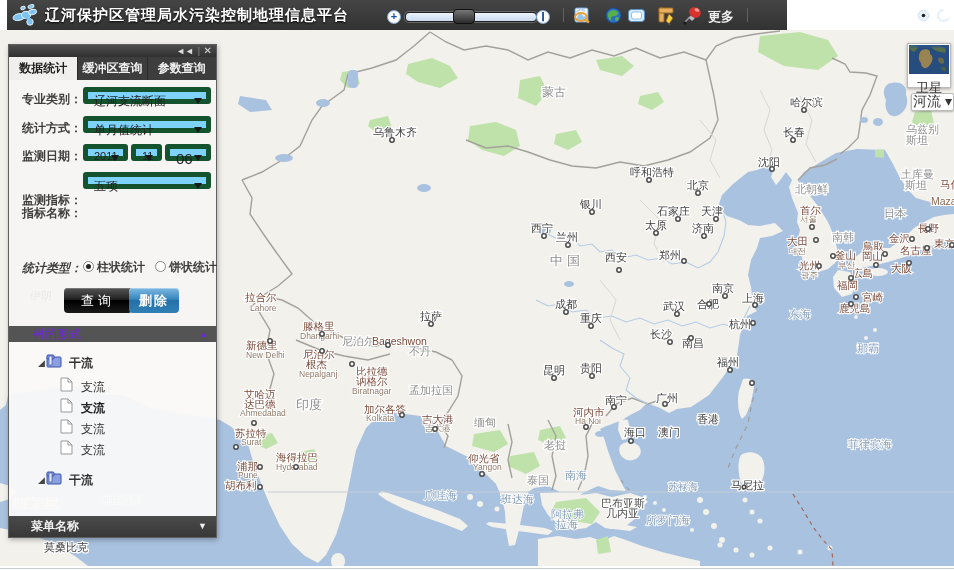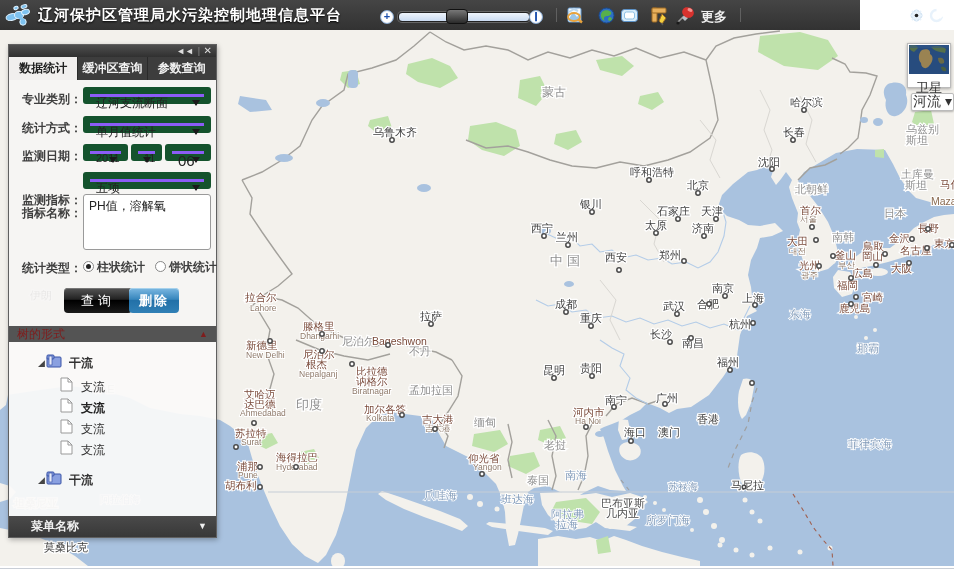--- a/index.html
+++ b/index.html
@@ -1,42 +1,42 @@
 <!DOCTYPE html>
 <html><head>
 <meta charset="utf-8">
 <style>
 html,body{margin:0;padding:0;}
 body{width:954px;height:570px;overflow:hidden;font-family:"Liberation Sans",sans-serif;background:#fff;position:relative;}
 #map{position:absolute;left:0;top:30px;width:954px;height:536px;}
 
-#topbar{position:absolute;left:0;top:0;width:860px;height:30px;background:linear-gradient(#454545,#323232);z-index:30;}
+#topbar{position:absolute;left:7px;top:0;width:780px;height:30px;background:linear-gradient(#454545,#323232);z-index:30;}
 #topbar .title{position:absolute;left:38px;top:6px;color:#fff;font-size:15px;font-weight:bold;letter-spacing:1px;text-shadow:0 1px 2px #000;}
 .zbtn{position:absolute;top:10px;width:12px;height:12px;border-radius:50%;background:radial-gradient(#fff 55%,#cfe0f2);border:1px solid #8fb0d8;color:#1a4fae;font-weight:bold;font-size:11px;line-height:11px;text-align:center;}
 #ztrack{position:absolute;left:398px;top:12px;width:130px;height:8px;border-radius:4px;background:linear-gradient(#eef4fb,#c9daf0);border:1px solid #222;box-shadow:0 0 0 1px #666;}
 #zhandle{position:absolute;left:446px;top:9px;width:20px;height:13px;border-radius:4px;background:linear-gradient(#777,#2a2a2a);border:1px solid #111;}
 .tsep{position:absolute;top:8px;width:1px;height:14px;background:#606060;}
 #more{position:absolute;left:701px;top:8px;color:#eee;font-size:13px;font-weight:bold;}
 
 #panel{position:absolute;left:8px;top:44px;width:209px;height:494px;z-index:20;background:rgba(246,245,243,0.87);border:1px solid #606060;box-sizing:border-box;box-shadow:1px 2px 5px rgba(0,0,0,.28);}
 #phead{position:absolute;left:0;top:0;width:100%;height:12px;background:linear-gradient(#4e4e4e,#303030);}
 #phead .ic{position:absolute;top:1px;color:#ddd;font-size:9px;line-height:10px;}
 #ptabs{position:absolute;left:0;top:12px;width:100%;height:23px;background:#3d3d3d;display:flex;}
 .tab{flex:1;color:#f2f2f2;font-size:12px;font-weight:bold;text-align:center;line-height:23px;border-right:1px solid #2a2a2a;}
 .tab.on{background:#f1efee;color:#222;}
 .frow{position:absolute;left:0;width:100%;}
 .flabel{position:absolute;left:13px;color:#3f3f3f;font-size:12px;font-weight:bold;}
-.fsel{position:absolute;background:#8b5cf6;border:7px solid #14532d;border-radius:3px;height:17px;font-size:12px;color:#222;padding:1px 0 0 6px;box-sizing:border-box;}
+.fsel{position:absolute;background:#7dd3fc;border:5px solid #14532d;border-radius:3px;height:17px;font-size:12px;color:#222;padding:1px 0 0 6px;box-sizing:border-box;}
 .fsel:after{content:"";position:absolute;right:4px;top:6px;border-left:4.5px solid transparent;border-right:4.5px solid transparent;border-top:6px solid #1a1a1a;}
 #ta{position:absolute;left:74px;top:149px;width:128px;height:56px;background:#fff;border:1px solid #9a9a9a;border-radius:3px;font-size:12px;color:#222;padding:3px 5px;box-sizing:border-box;}
 .radio{position:absolute;width:11px;height:11px;border-radius:50%;background:#fff;border:1px solid #888;box-sizing:border-box;}
 .radio.sel:after{content:"";position:absolute;left:2px;top:2px;width:5px;height:5px;border-radius:50%;background:#222;}
 #btnQ{position:absolute;left:55px;top:243px;width:68px;height:25px;border-radius:4px;background:linear-gradient(#555 0%,#222 45%,#000 50%,#1a1a1a);color:#fff;font-size:13px;font-weight:normal;text-align:center;line-height:25px;letter-spacing:4px;box-shadow:inset 0 1px 0 #777;}
 #btnD{position:absolute;left:120px;top:243px;width:50px;height:25px;border-radius:4px;background:linear-gradient(#7db9e2 0%,#3786bd 45%,#2371a8 50%,#3080b6);color:#fff;font-size:13px;font-weight:bold;text-align:center;line-height:25px;letter-spacing:2px;box-shadow:inset 0 1px 0 #a8d2ec;}
-#treehead{position:absolute;left:0;top:281px;width:100%;height:16px;background:rgba(62,62,62,0.88);color:#7f1d1d;font-size:12px;line-height:16px;padding-left:8px;box-sizing:border-box;}
+#treehead{position:absolute;left:0;top:281px;width:100%;height:16px;background:rgba(62,62,62,0.88);color:#6d28d9;font-size:12px;line-height:16px;padding-left:24px;box-sizing:border-box;}
 #tree{position:absolute;left:0;top:297px;width:100%;height:176px;background:rgba(255,255,255,0.45);font-size:12px;color:#333;}
 .titem{position:absolute;}
 #pfoot{position:absolute;left:0;bottom:0;width:100%;height:21px;background:linear-gradient(#4a4a4a,#383838);color:#f0f0f0;font-size:12px;font-weight:bold;line-height:21px;padding-left:22px;box-sizing:border-box;}
 
 #satcard{position:absolute;left:907px;top:43px;width:44px;height:45px;background:#fff;border:1px solid #bbb;box-sizing:border-box;z-index:15;text-align:center;box-shadow:0 1px 3px rgba(0,0,0,.3);}
 #satcard .lbl{font-size:13px;color:#333;margin-top:1px;}
 #riverbtn{position:absolute;left:911px;top:93px;width:41px;height:16px;background:#fff;border:1px solid #bbb;border-radius:2px;z-index:15;font-size:14px;color:#333;text-align:center;line-height:15px;box-shadow:0 1px 2px rgba(0,0,0,.25);}
 </style>
 </head>
 <body>
@@ -457,22 +457,21 @@
     <div class="flabel" style="top:4px;">监测日期：</div>
     <div class="fsel" style="left:74px;top:0;width:45px;font-size:11px;">2011</div>
     <div class="fsel" style="left:122px;top:0;width:31px;font-size:11px;">11</div>
     <div class="fsel" style="left:156px;top:0;width:46px;font-size:15px;">06</div>
   </div>
   <div class="frow" style="top:127px;">
     <div class="flabel" style="top:20px;">监测指标：</div>
     <div class="fsel" style="left:74px;top:0;width:128px;">五项</div>
   </div>
   <div class="flabel" style="top:160px;">指标名称：</div>
-  <div id="ta">PH值，溶解氧</div>
-  <div class="flabel" style="top:215px;">统计类型：</div>
+  <div class="flabel" style="top:215px;font-style:italic;">统计类型：</div>
   <div class="radio sel" style="left:74px;top:216px;"></div>
   <div style="position:absolute;left:88px;top:214px;font-size:12px;font-weight:bold;color:#3f3f3f;white-space:nowrap;">柱状统计</div>
   <div class="radio" style="left:146px;top:216px;"></div>
   <div style="position:absolute;left:160px;top:214px;font-size:12px;font-weight:bold;color:#3f3f3f;white-space:nowrap;">饼状统计</div>
   <div id="btnQ">查询</div>
   <div id="btnD">删除</div>
   <div id="treehead">树的形式<span style="position:absolute;right:8px;font-size:9px;">▲</span></div>
   <div id="tree">
     <div class="titem" style="left:29px;top:16px;font-size:9px;color:#444;">◢</div>
     <svg class="titem" style="left:37px;top:12px;" width="17" height="15" viewBox="0 0 17 15">

